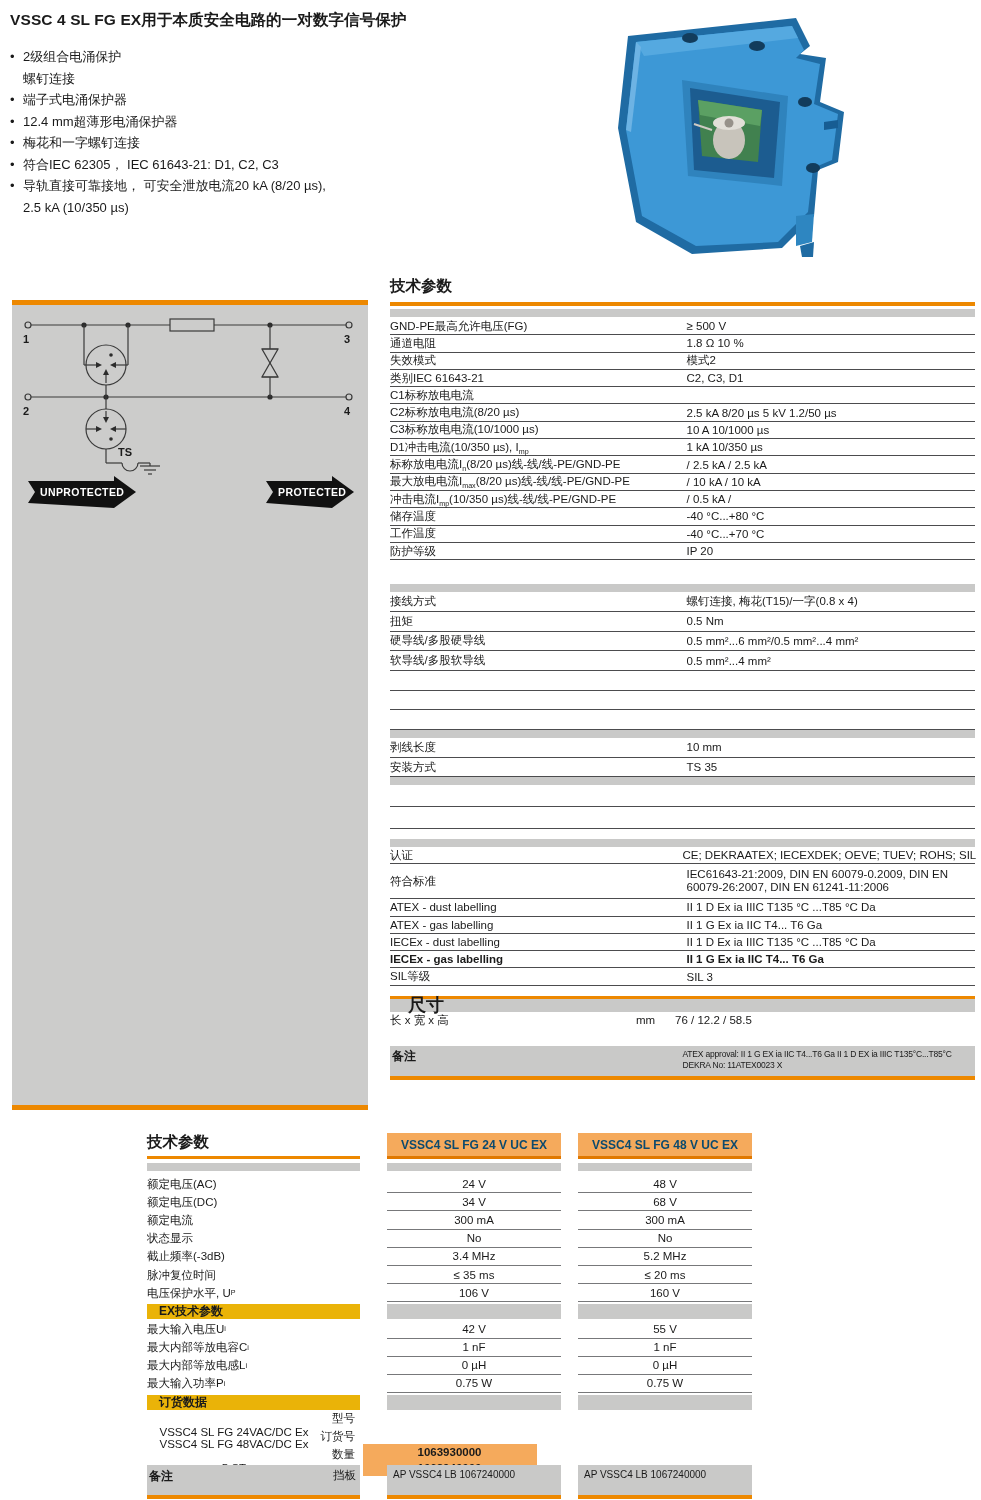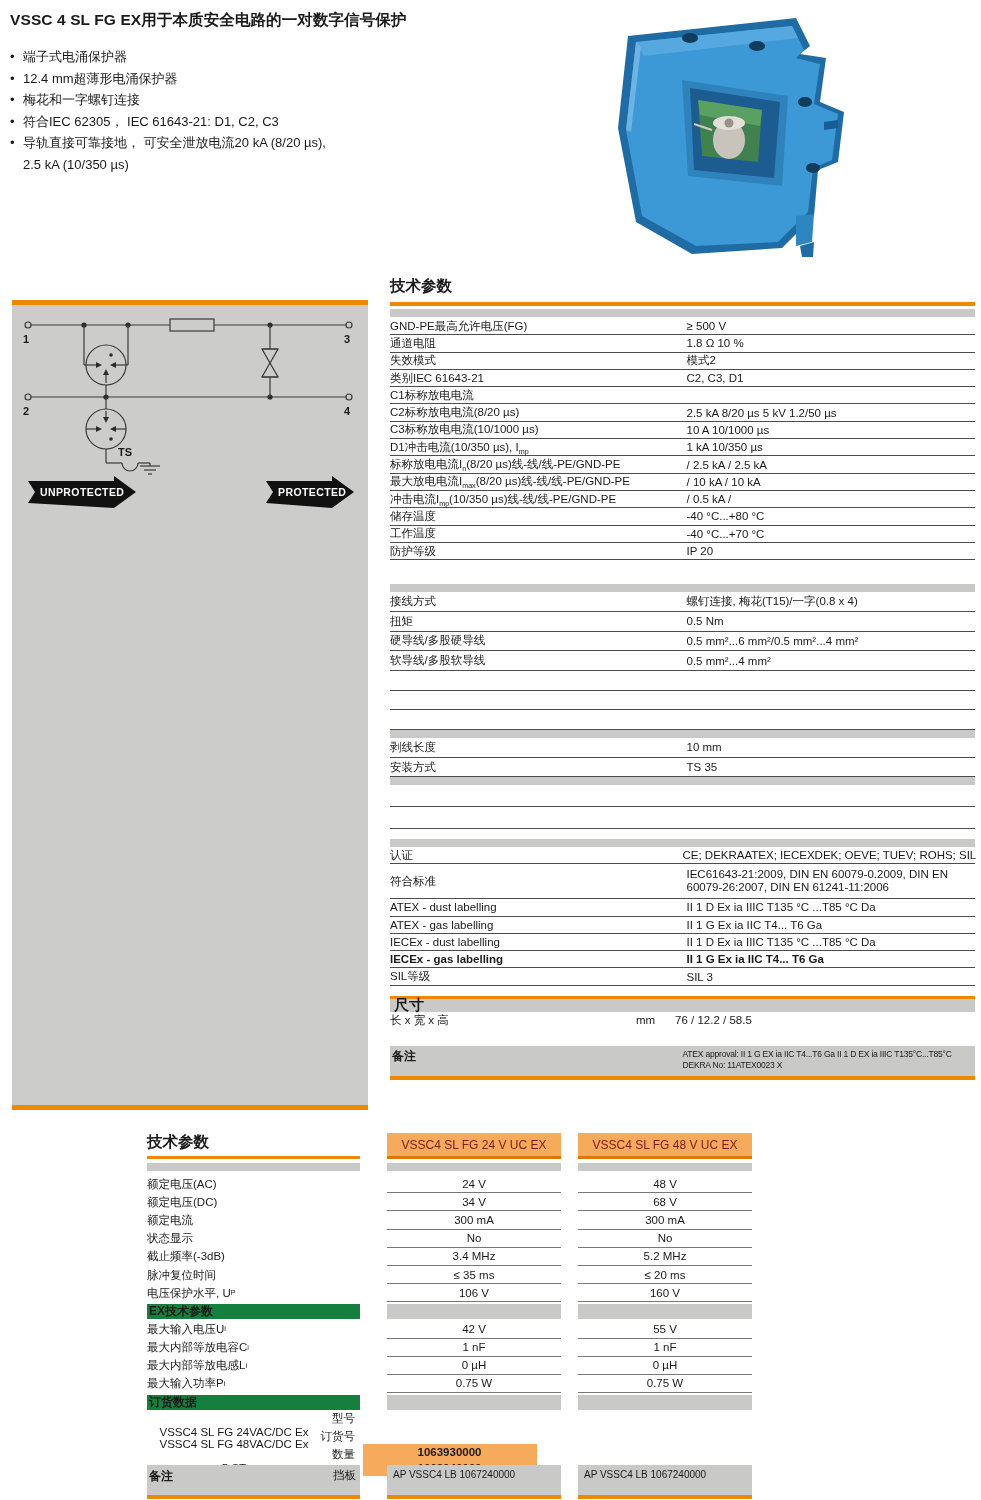--- a/index.html
+++ b/index.html
@@ -35,65 +35,69 @@
   .trow.b2{height:34px;}
   .trow.bold{font-weight:bold;}
   .trow.noline{border-bottom:none;height:17.5px;}
   .tl{width:50%;white-space:nowrap;overflow:visible;}
   .tv{width:50%;white-space:nowrap;}
   .b2 .tv{white-space:normal;line-height:13.5px;}
   .dim .tl{width:38%;}
   .tu{width:8%;text-align:right;padding-right:12px;box-sizing:border-box;}
   .dim .tv{flex:1;}
   .dimsec{height:16px;background:#C9C9C8;border-top:3px solid #ED8800;display:flex;align-items:center;
-          font-weight:bold;font-size:15px;padding-left:4px;box-sizing:border-box;}
+          font-weight:bold;font-size:18px;padding-left:18px;box-sizing:border-box;}
   sub{font-size:.62em;line-height:0;}
   .remarkblk{margin-top:17px;background:#C9C9C8;border-bottom:4px solid #ED8800;display:flex;height:30px;}
   .reml2{width:50%;font-weight:bold;font-size:12px;padding:2px 0 0 2px;box-sizing:border-box;}
   .remv2{width:50%;font-size:8.5px;letter-spacing:-.2px;line-height:11px;padding-top:3px;white-space:nowrap;}
   
   .variants{position:absolute;left:147px;top:1130px;width:605px;font-size:11.5px;}
   .vhead{display:flex;align-items:flex-end;height:29px;}
   .vtitleblock{width:213px;height:29px;display:flex;flex-direction:column;justify-content:flex-end;}
   .vtitle{font-size:15.5px;font-weight:bold;padding-bottom:3px;}
   .vrule{height:3px;background:#ED8800;}
   .vsp1{width:27px;flex:none;}
   .vsp2{width:17px;flex:none;}
   .vcolhead{width:174px;height:23px;flex:none;background:#F5AA5C;border-bottom:3px solid #E07800;
-            font-weight:normal;font-size:12px;display:flex;align-items:center;justify-content:center;color:#7f1d1d;}
+            font-weight:bold;font-size:12px;display:flex;align-items:center;justify-content:center;color:#0c4a6e;}
   .vbands{display:flex;margin-top:4px;}
   .vband{height:8px;background:#C9C9C8;}
   .vband.w1{width:213px;}
   .vband.w2{width:174px;}
   .vrows{margin-top:4px;}
   .vrow{display:flex;height:18.2px;}
   .vrow.ord{height:18px;flex-direction:column;}
   .vl{width:213px;flex:none;display:flex;align-items:center;box-sizing:border-box;}
   .vl.r{justify-content:flex-end;padding-right:5px;}
   .vv{width:174px;flex:none;display:flex;align-items:center;justify-content:center;box-sizing:border-box;}
   .vv.line{align-self:stretch;border-bottom:1px solid #77787a;}
   .vsec{display:flex;height:15px;margin:2px 0 1px 0;}
-  .vsec .vl{background:#15803d;font-weight:bold;font-size:12px;padding-left:2px;}
+  .vsec .vl{background:#eab308;font-weight:bold;font-size:12px;padding-left:12px;}
   .vsec .vv{background:#C9C9C8;}
   .vv.onum{background:#F5AA5C;font-weight:bold;height:16px;align-self:center;}
   .vrow.rem{height:34px;}
   .vl.rem2{background:#C9C9C8;justify-content:space-between;align-items:flex-start;
            padding:3px 4px 0 2px;border-bottom:4px solid #ED8800;}
   .reml{font-weight:bold;font-size:12px;}
   .remr{font-size:11.5px;}
   .vv.remv{background:#C9C9C8;justify-content:flex-start;align-items:flex-start;
            padding:4px 0 0 6px;font-size:10px;border-bottom:4px solid #ED8800;}
 </style>
 </head>
 <body>
 
 <div class="page">
 
   <div class="doc-title">VSSC 4 SL FG EX用于本质安全电路的一对数字信号保护</div>
   <ul class="features">
+      <li>
+        <div>2级组合电涌保护</div>
+        <div>螺钉连接</div>
+      </li>
       <li>
         <div>端子式电涌保护器</div>
       </li>
       <li>
         <div>12.4 mm超薄形电涌保护器</div>
       </li>
       <li>
         <div>梅花和一字螺钉连接</div>
       </li>
       <li>

